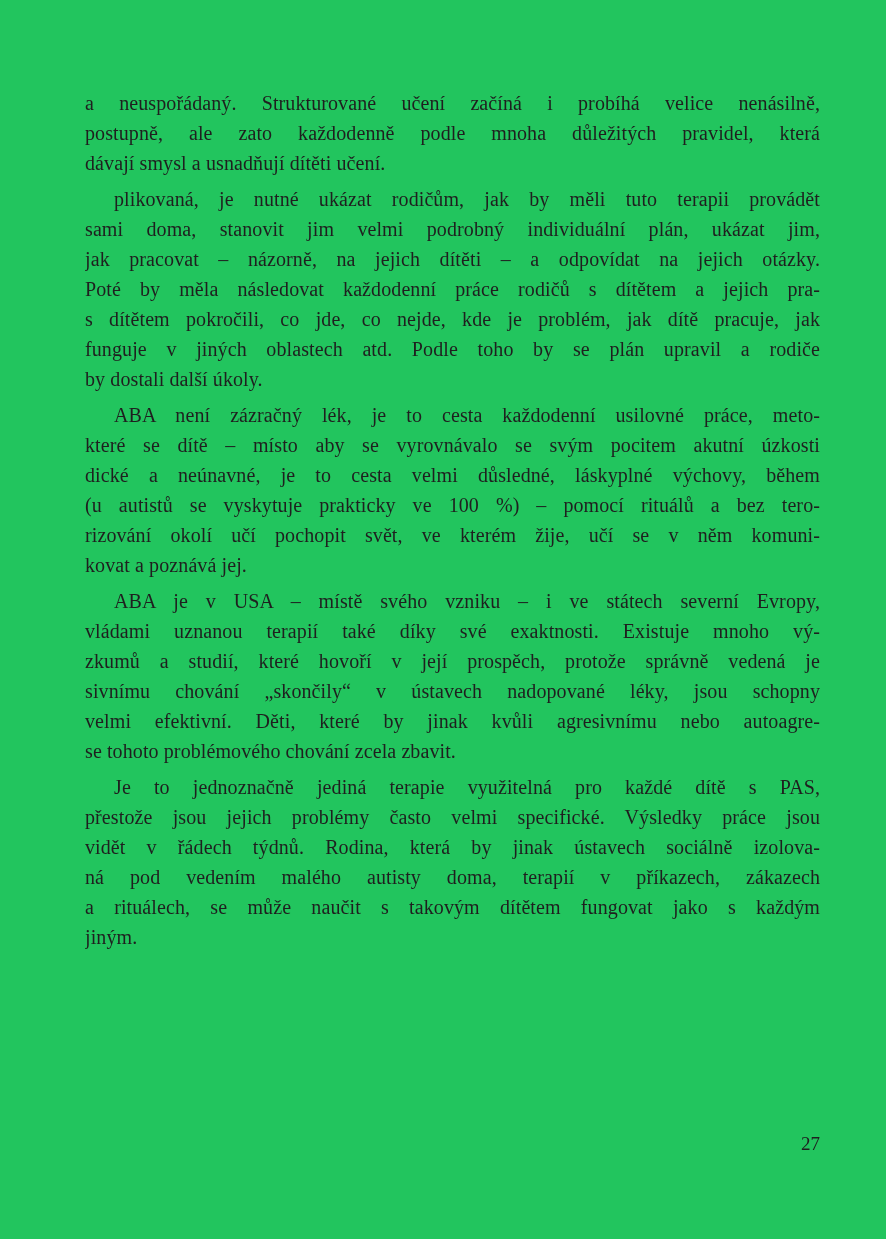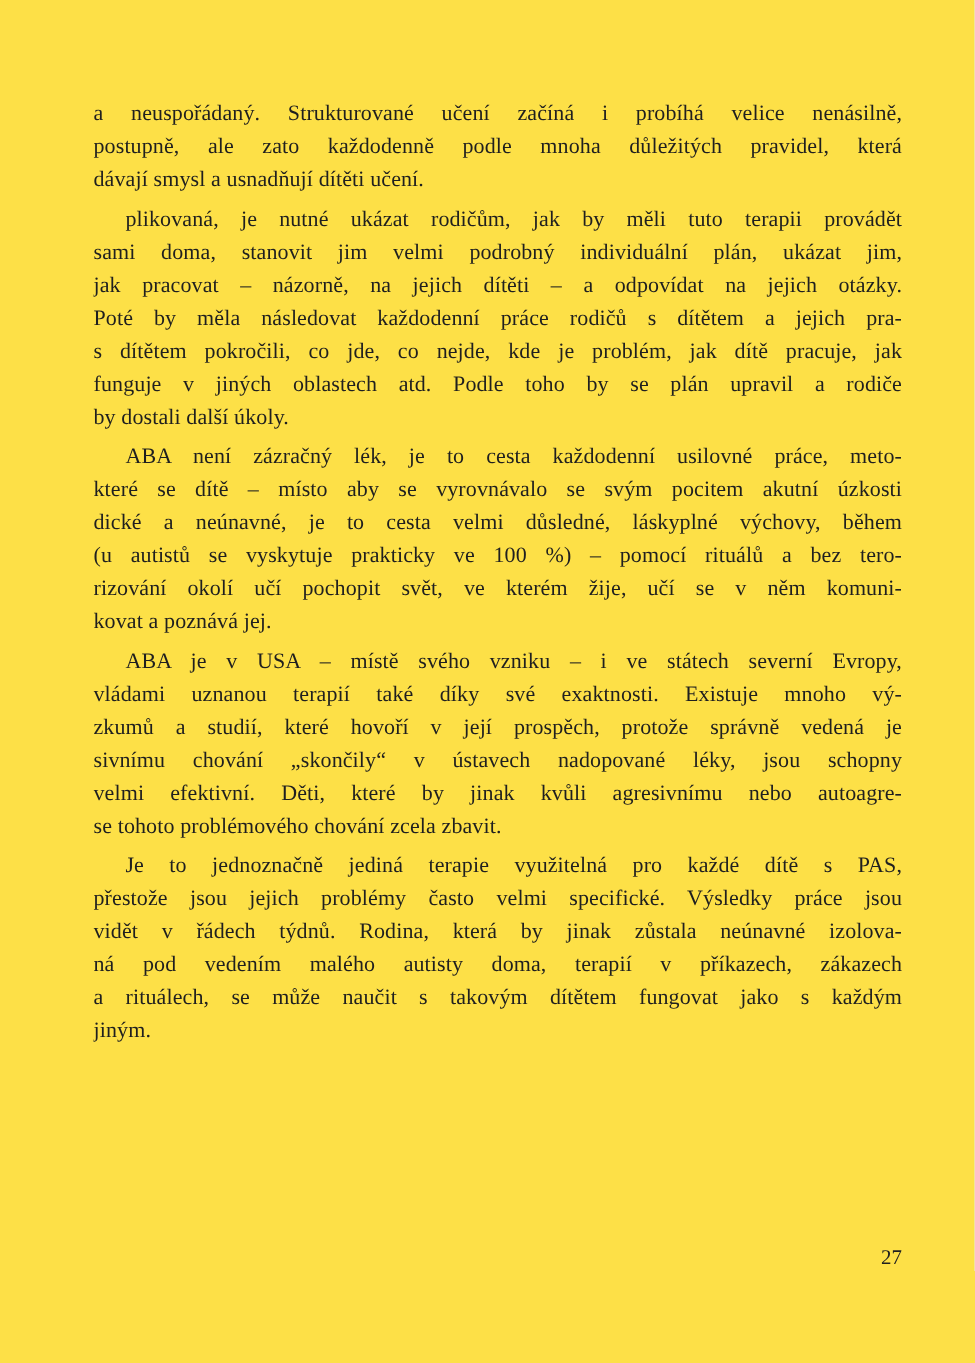--- a/index.html
+++ b/index.html
@@ -5,21 +5,21 @@
   html, body {
     margin: 0;
     padding: 0;
     background: #e8e8e8;
   }
   .page {
     position: relative;
     width: 886px;
     height: 1239px;
     margin: 0 auto;
-    background: #fde047;
+    background: #22c55e;
     overflow: hidden;
     font-family: "Liberation Serif", "DejaVu Serif", serif;
     color: #1f1f1f;
   }
   .text-block {
     position: absolute;
     left: 85px;
     top: 88px;
     width: 735px;
     font-size: 20px;
@@ -83,20 +83,20 @@
         <div class="text-line">ABA je v USA – místě svého vzniku – i ve státech severní Evropy,</div>
         <div class="text-line">vládami uznanou terapií také díky své exaktnosti. Existuje mnoho vý-</div>
         <div class="text-line">zkumů a studií, které hovoří v její prospěch, protože správně vedená je</div>
         <div class="text-line">sivnímu chování „skončily“ v ústavech nadopované léky, jsou schopny</div>
         <div class="text-line">velmi efektivní. Děti, které by jinak kvůli agresivnímu nebo autoagre-</div>
         <div class="text-line last">se tohoto problémového chování zcela zbavit.</div>
       </div>
       <div class="paragraph indented">
         <div class="text-line">Je to jednoznačně jediná terapie využitelná pro každé dítě s PAS,</div>
         <div class="text-line">přestože jsou jejich problémy často velmi specifické. Výsledky práce jsou</div>
-        <div class="text-line">vidět v řádech týdnů. Rodina, která by jinak zůstala neúnavné izolova-</div>
+        <div class="text-line">vidět v řádech týdnů. Rodina, která by jinak ústavech sociálně izolova-</div>
         <div class="text-line">ná pod vedením malého autisty doma, terapií v příkazech, zákazech</div>
         <div class="text-line">a rituálech, se může naučit s takovým dítětem fungovat jako s každým</div>
         <div class="text-line last">jiným.</div>
       </div>
     </div>
   <div class="page-number">27</div>
 </div>
 
 </body></html>

